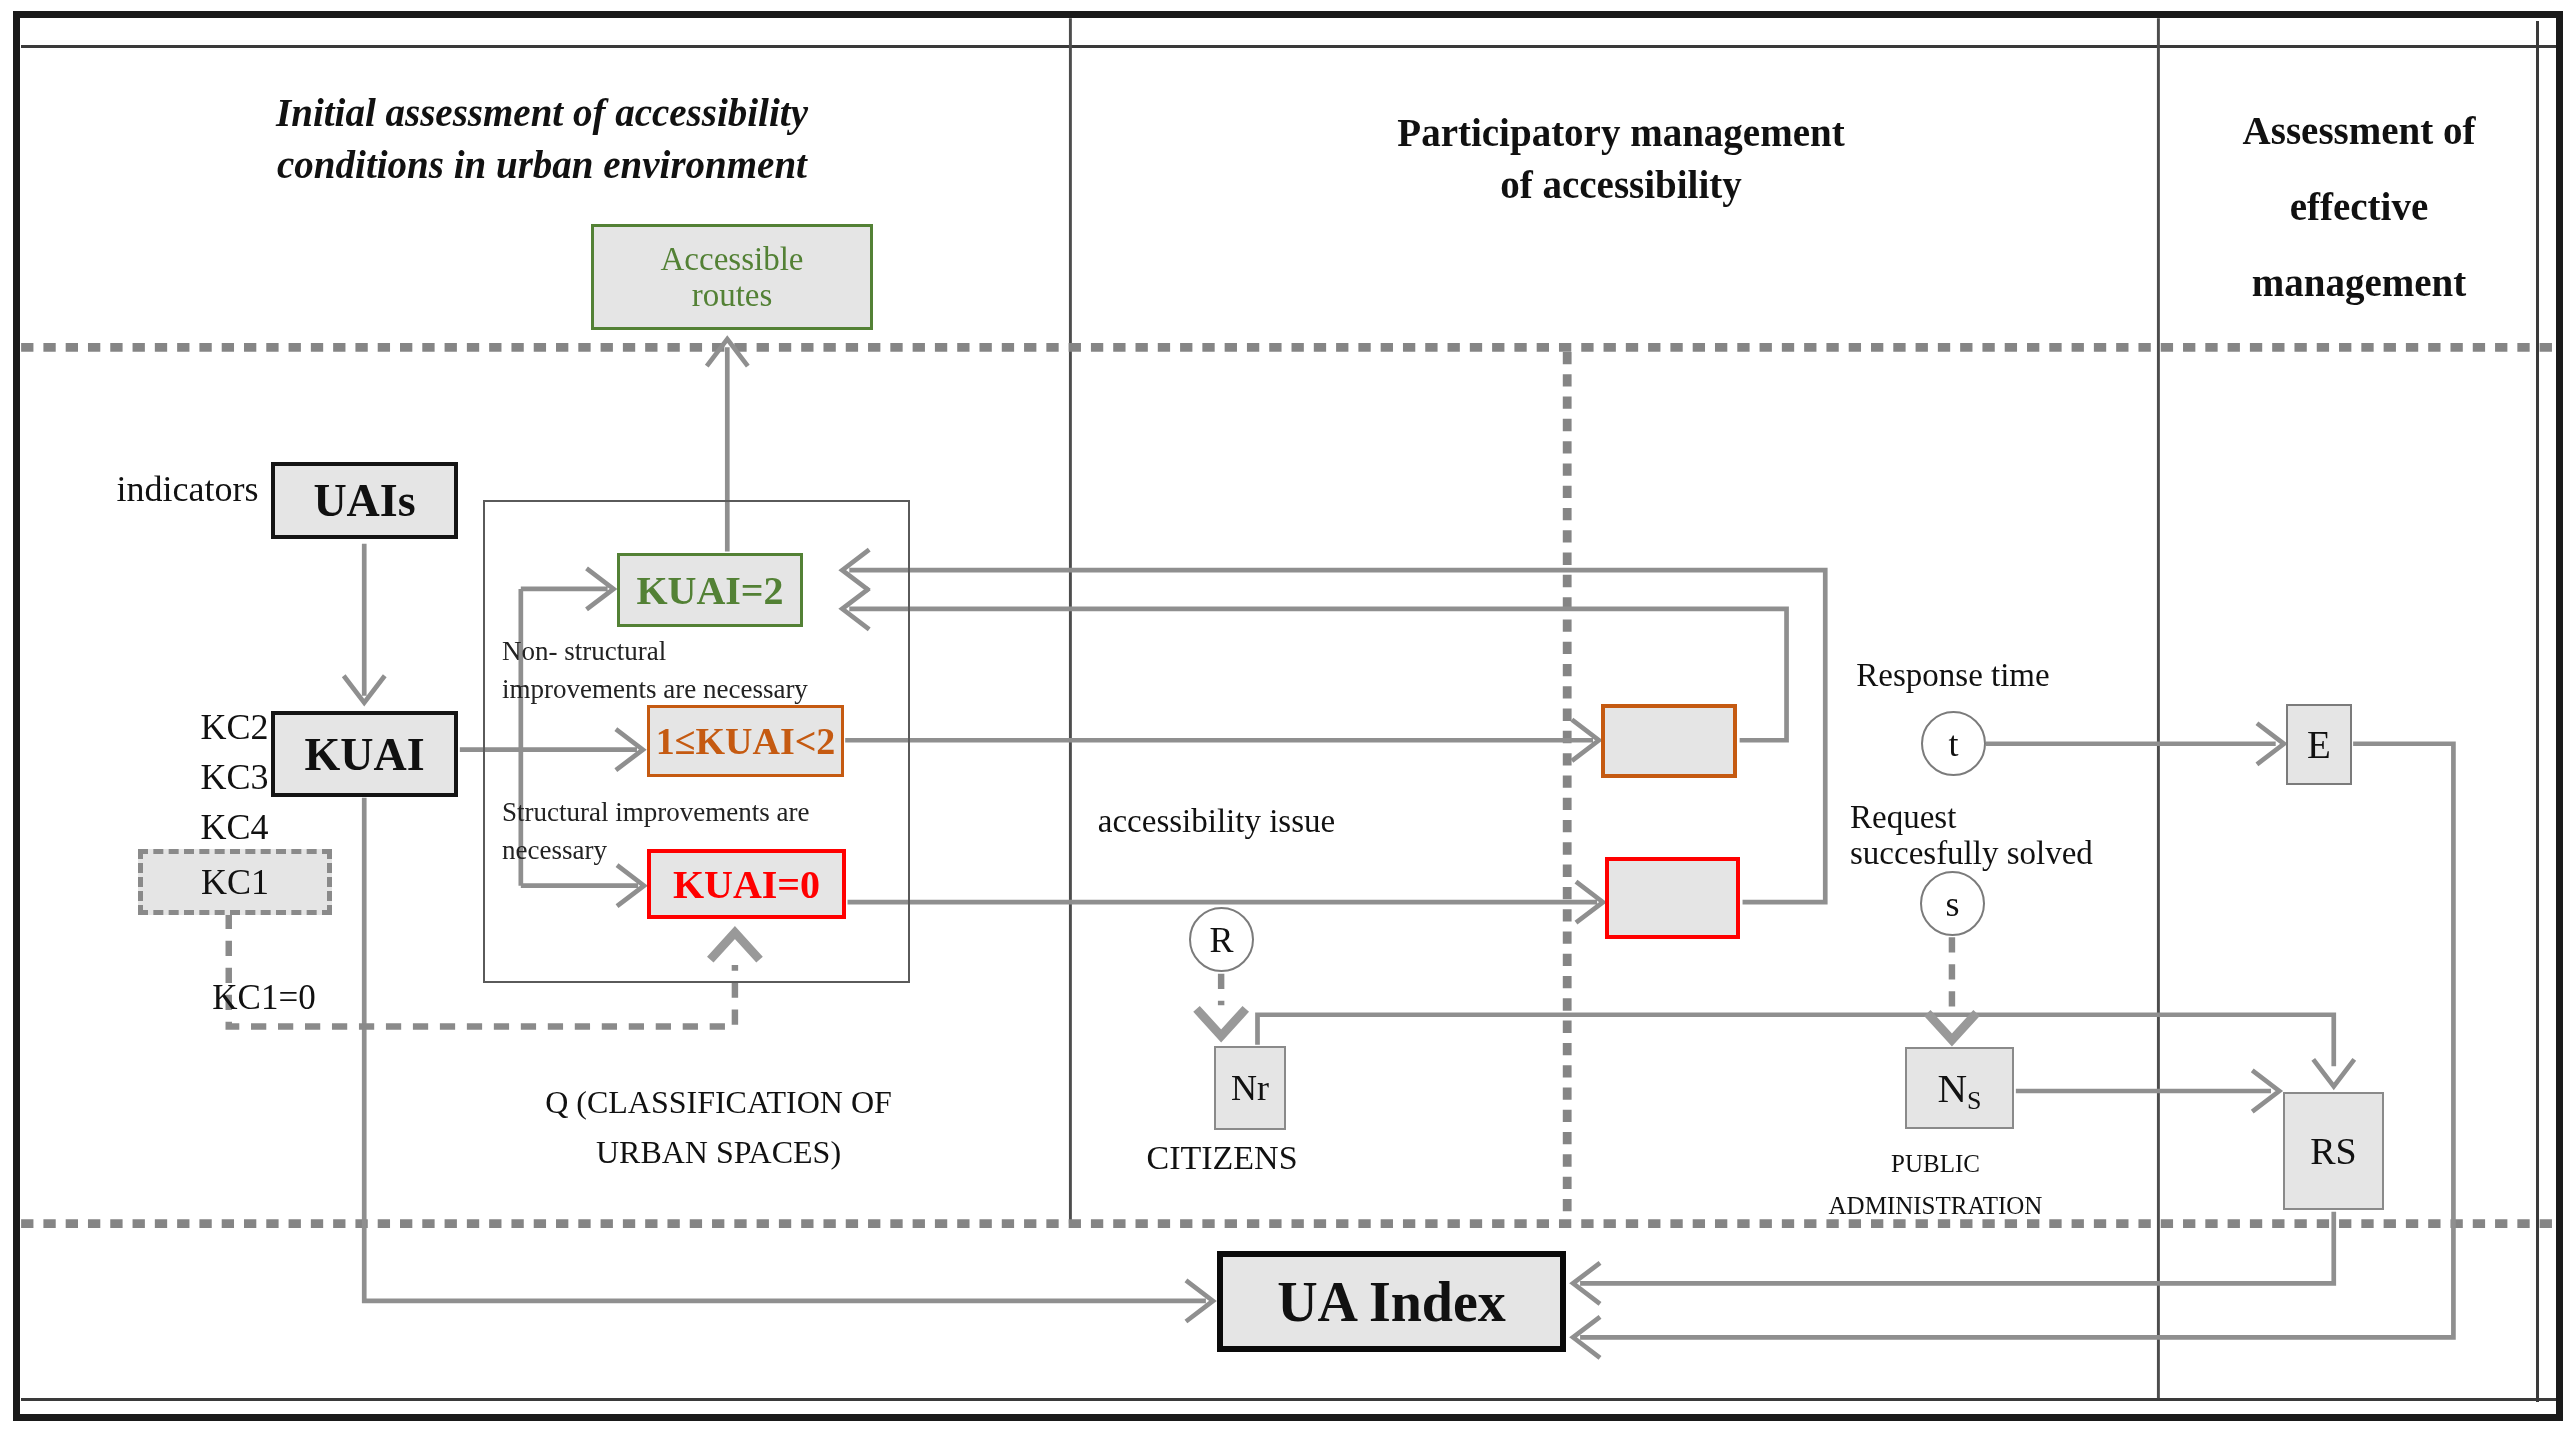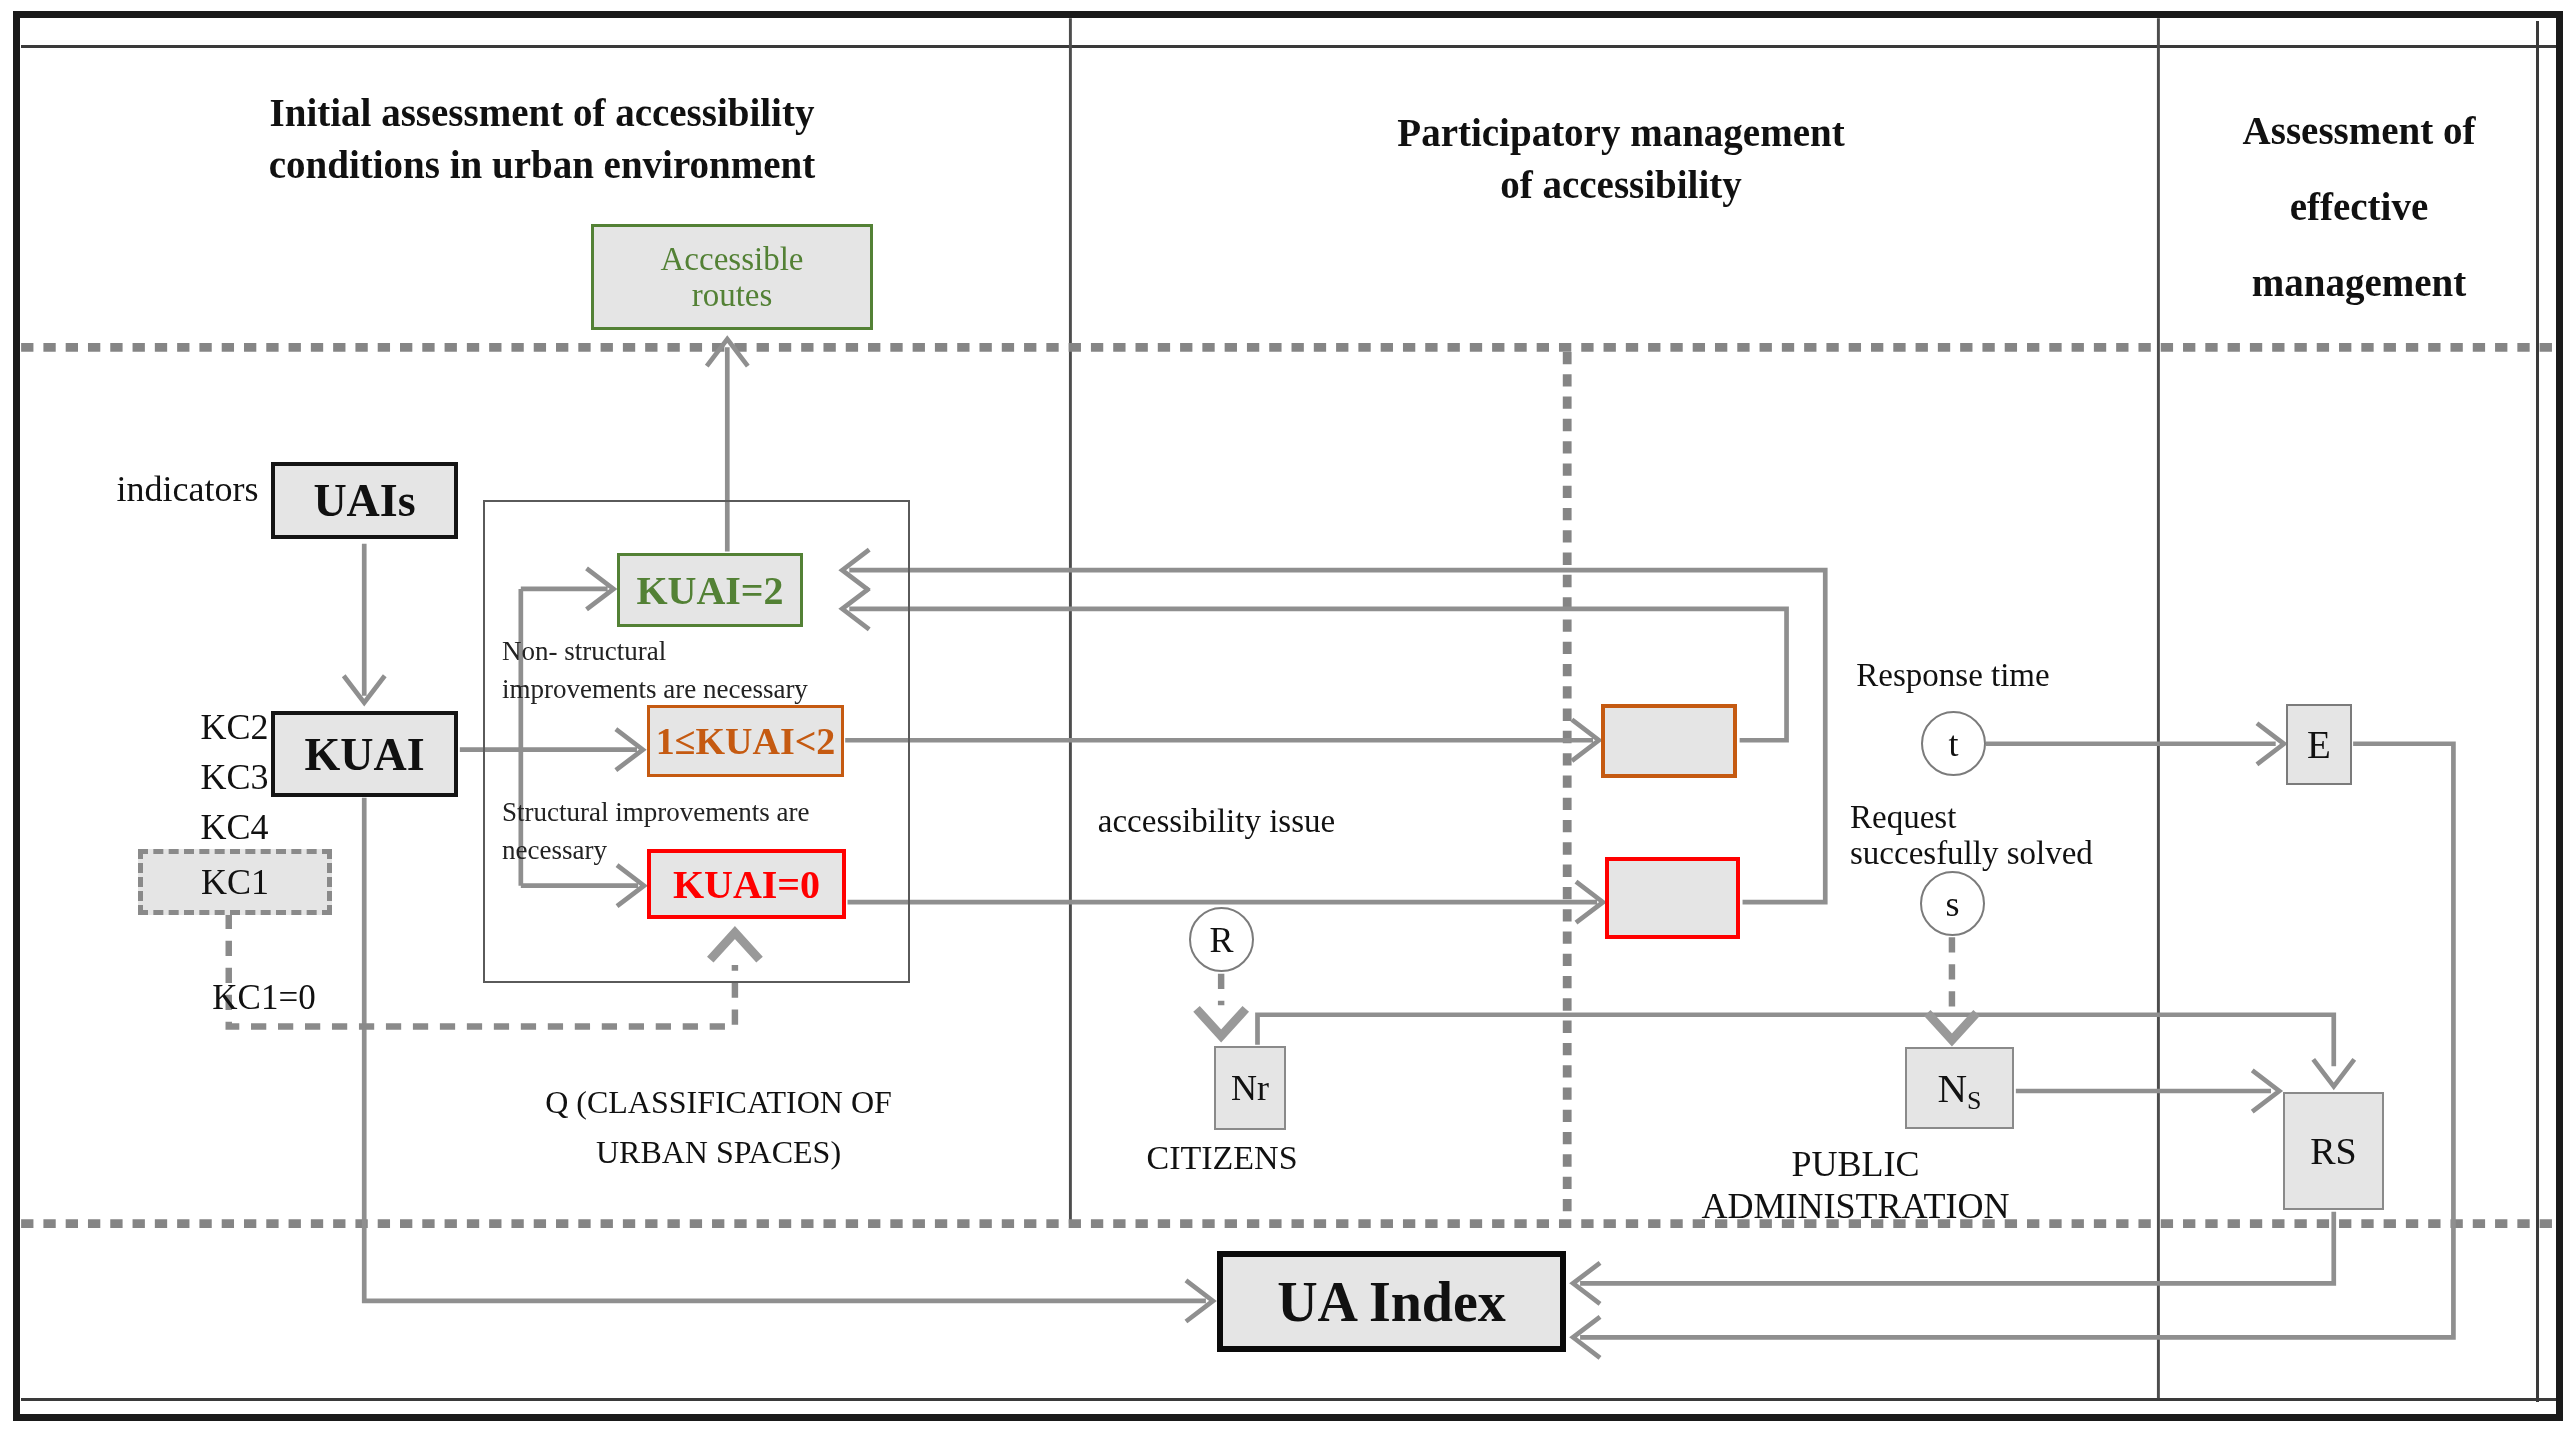--- a/index.html
+++ b/index.html
@@ -79,21 +79,21 @@
       <path d="M3328 1598 V1718"></path>
     </g>
 
     <g stroke="#999999" stroke-width="15" fill="none">
       <path d="M1211 1636 L1253 1590 L1295 1636"></path>
       <path d="M2040 1720 L2082 1766 L2124 1720"></path>
       <path d="M3286 1727 L3328 1773 L3370 1727"></path>
     </g>
   </svg>
 
-  <div class="lbl hdr" style="left:158px;top:87px;width:768px;line-height:52px;">
+  <div class="lbl hdr" style="left:158px;top:87px;width:768px;line-height:52px;font-style:italic;">
     <div>Initial assessment of accessibility</div>
     <div>conditions in urban environment</div>
   </div>
   <div class="lbl hdr" style="left:1240px;top:107px;width:762px;line-height:52px;">
     <div>Participatory management</div>
     <div>of accessibility</div>
   </div>
   <div class="lbl hdr" style="left:2189px;top:93px;width:340px;line-height:76px;">
     <div>Assessment of</div>
     <div>effective</div>
@@ -188,21 +188,21 @@
 
   <div class="circ" style="left:1920px;top:871px;width:65px;height:65px;">
     <span>s</span>
   </div>
 
   <div class="box graybox" style="left:1905px;top:1047px;width:109px;height:82px;border-width:2.3px;border-style:solid;font-size:41px;">
     <span>N</span>
       <span class="sub">S</span>
   </div>
 
-  <div class="lbl" style="left:1650px;top:1143px;width:411px;font-size:36px;line-height:42px;">
+  <div class="lbl" style="left:1730px;top:1143px;width:411px;font-size:25px;line-height:42px;">
     <div>PUBLIC</div>
     <div>ADMINISTRATION</div>
   </div>
 
   <div class="box graybox" style="left:2286px;top:704px;width:66px;height:81px;border-width:2.9px;border-style:solid;border-color:#7b7b7b;font-size:39px;">
     <span>E</span>
   </div>
 
   <div class="box graybox" style="left:2283px;top:1092px;width:101px;height:118px;border-width:2.3px;border-style:solid;font-size:38px;">
     <span>RS</span>

